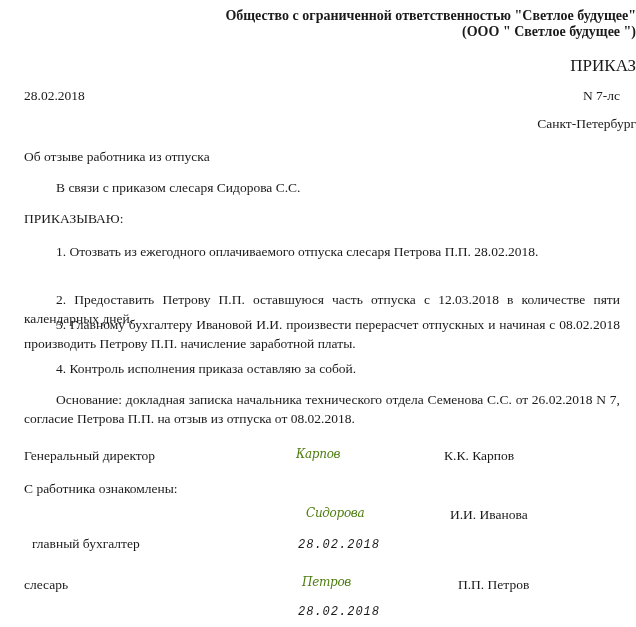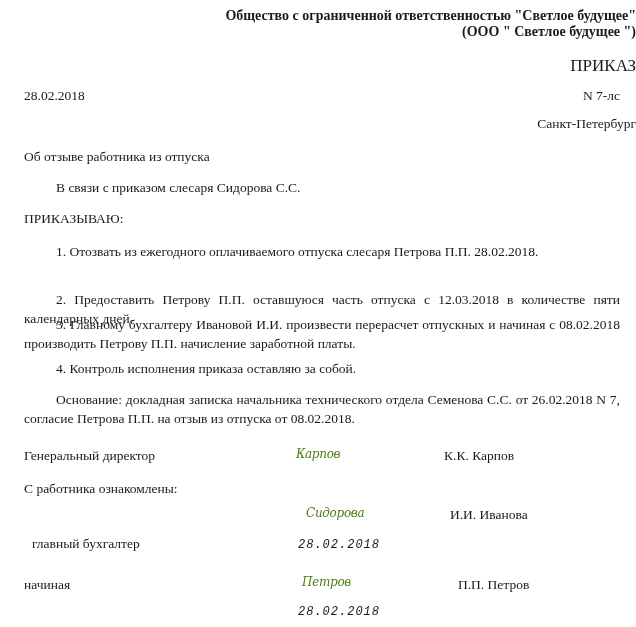--- a/index.html
+++ b/index.html
@@ -77,16 +77,16 @@
 <div class="sig" style="top:447px; left:296px;">Карпов</div>
 <div class="abs" style="top:448px; left:444px;">К.К. Карпов</div>
 
 <div class="abs" style="top:481px; left:24px;">С работника ознакомлены:</div>
 
 <div class="abs" style="top:536px; left:24px;margin-left:8px;">главный бухгалтер</div>
 <div class="sig" style="top:506px; left:306px;">Сидорова</div>
 <div class="abs" style="top:507px; left:450px;">И.И. Иванова</div>
 <div class="sig-date" style="top:538px; left:298px;">28.02.2018</div>
 
-<div class="abs" style="top:577px; left:24px;">начиная</div>
+<div class="abs" style="top:577px; left:24px;">слесарь</div>
 <div class="sig" style="top:575px; left:302px;">Петров</div>
 <div class="abs" style="top:577px; left:458px;">П.П. Петров</div>
 <div class="sig-date" style="top:605px; left:298px;">28.02.2018</div>
 
 </body></html>

